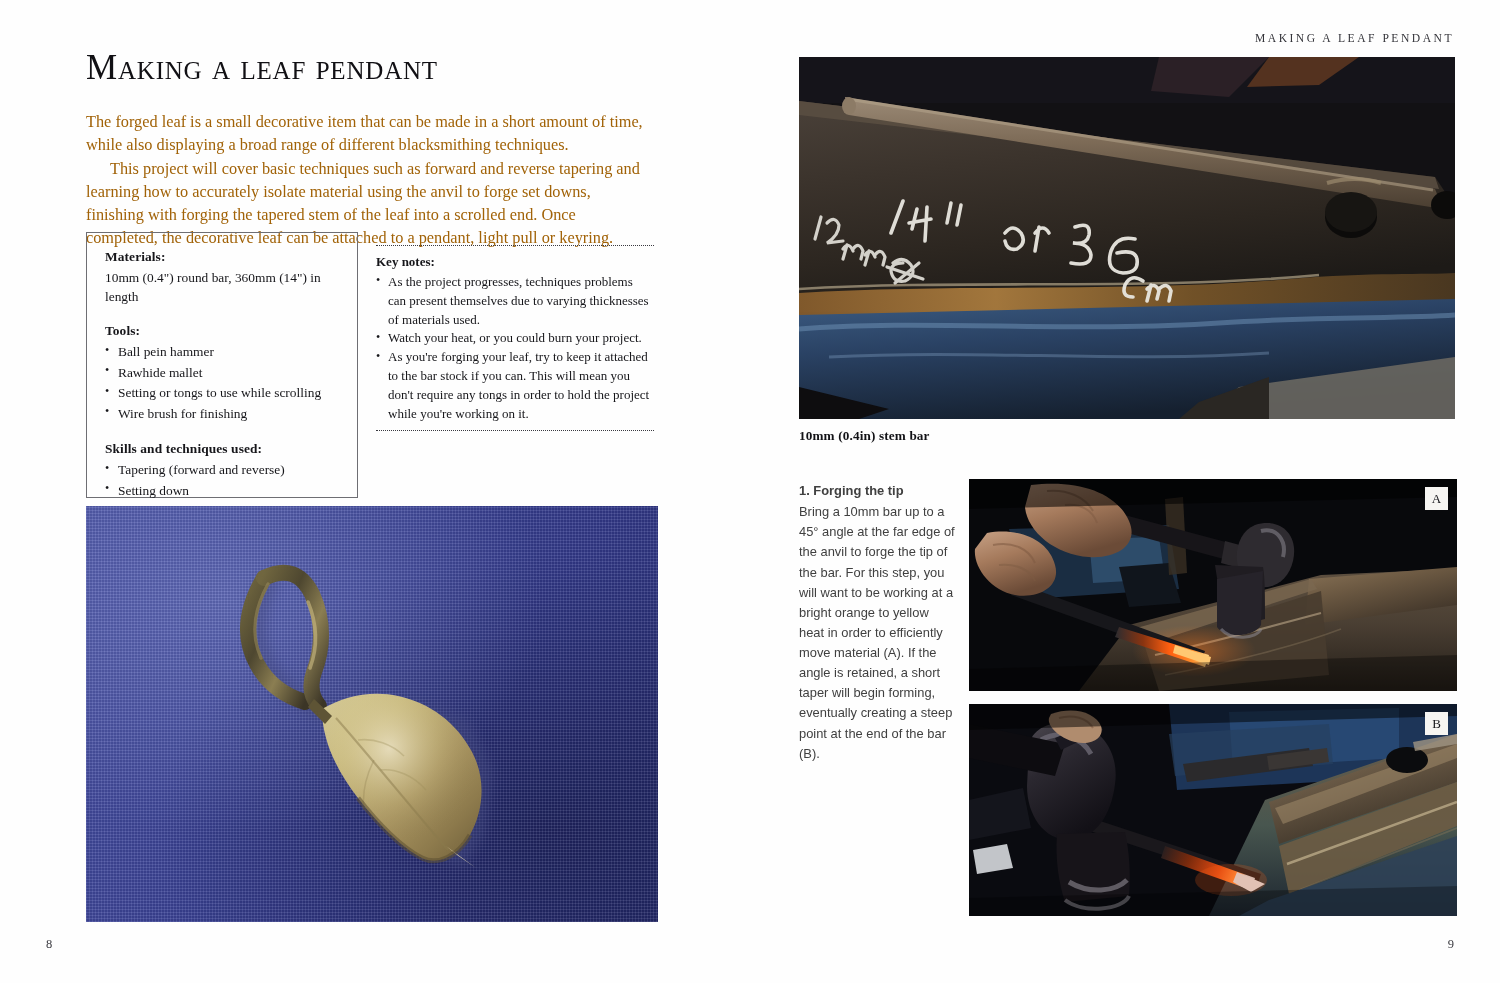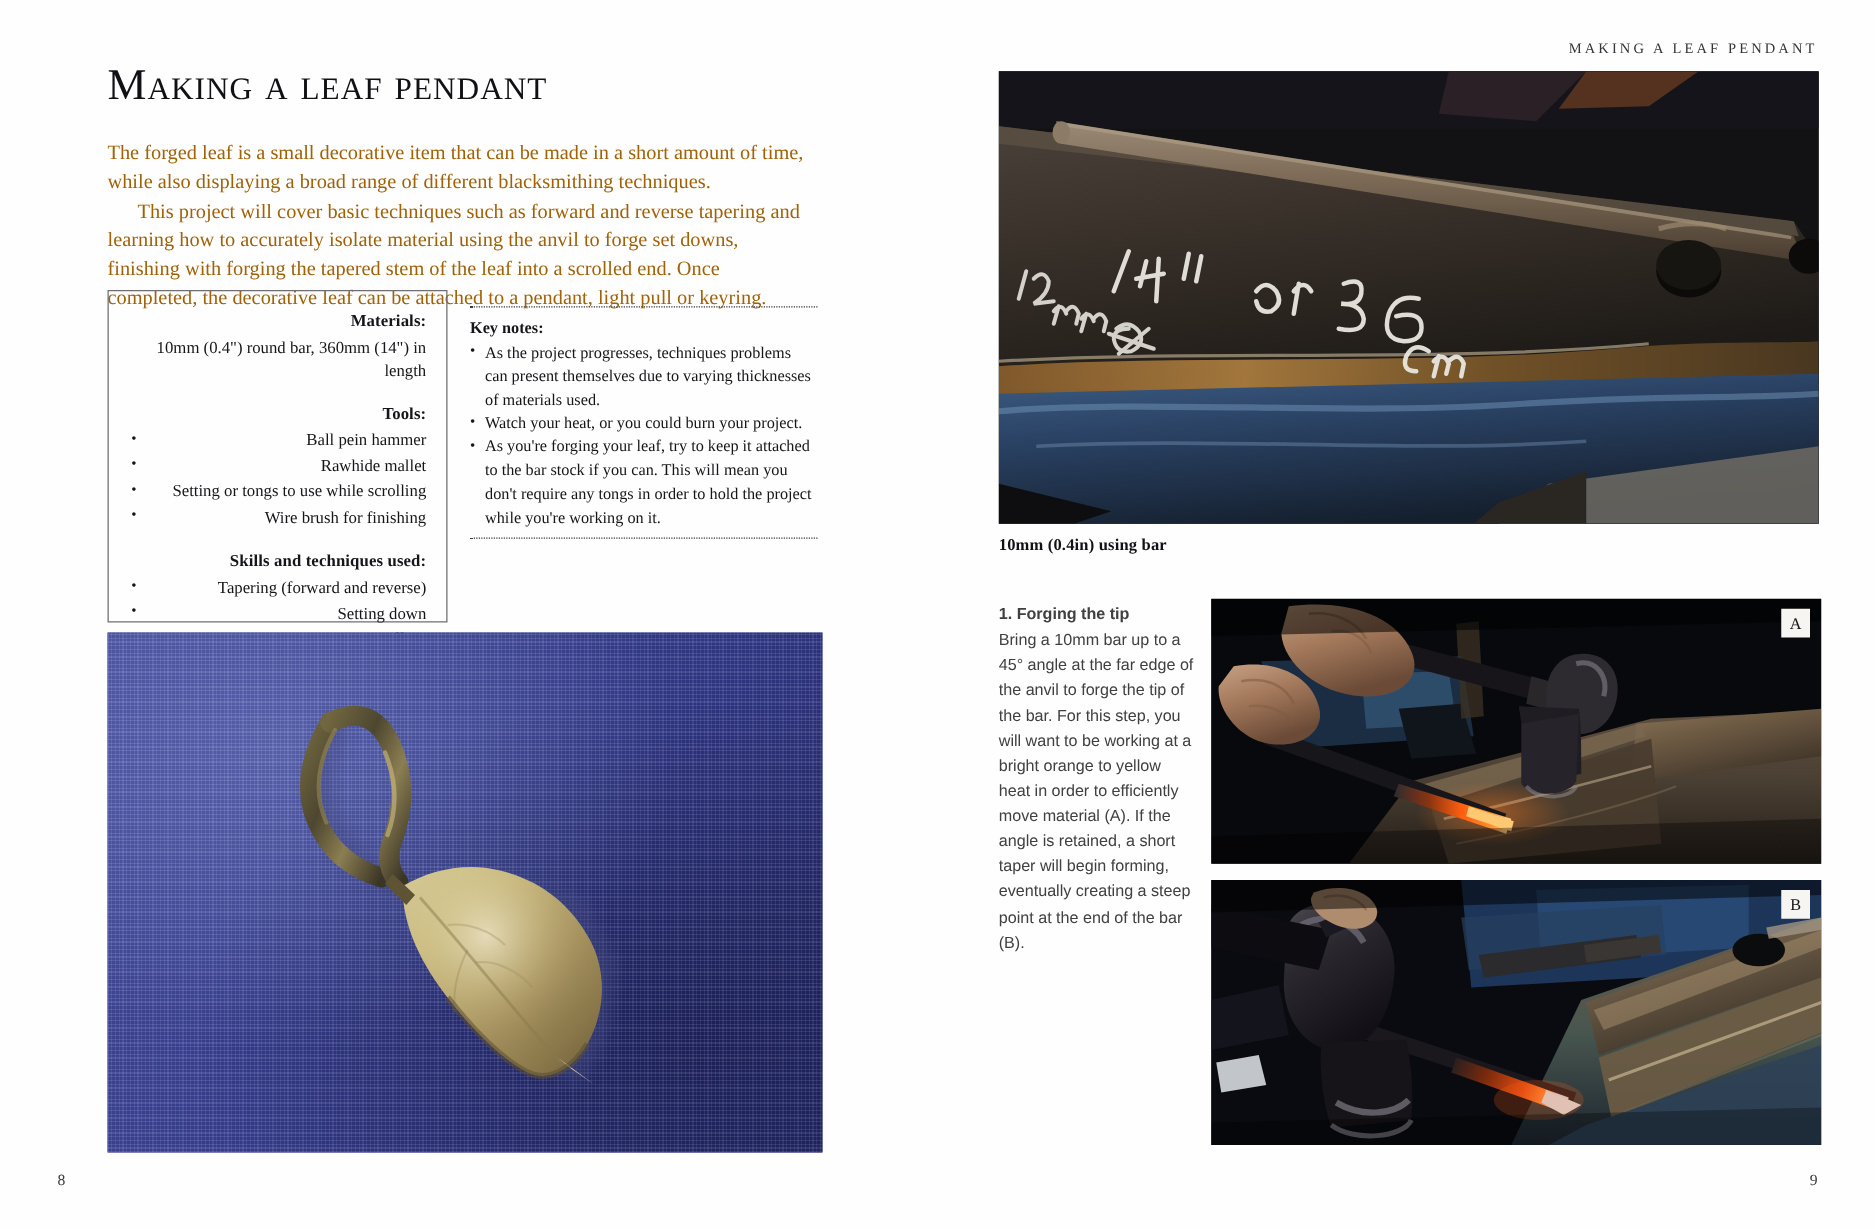--- a/index.html
+++ b/index.html
@@ -63,21 +63,20 @@
 
   
   .materials-box {
     position: absolute;
     left: 86px;
     top: 232px;
     width: 272px;
     height: 266px;
     border: 1px solid #6e6e73;
     box-sizing: border-box;
-    text-align: right;
   }
   .materials-inner {
     padding: 14px 16px 10px 18px;
     font-size: 13.4px;
     line-height: 1.42;
   }
   .mb-head {
     font-weight: 700;
     margin: 0 0 2px 0;
     letter-spacing: 0.1px;
@@ -466,21 +465,21 @@
           <path d="M22,160 L16,182"></path>
           <path d="M28,166 Q36,158 40,168 Q40,178 28,186 L44,184"></path>
           <path d="M48,188 L44,202 M44,192 Q50,184 54,194 M54,192 Q60,184 64,194 L62,202"></path>
           <path d="M70,194 L66,208 M66,198 Q72,190 76,200 M76,198 Q82,190 86,200 L84,208"></path>
           <path d="M94,206 Q104,198 112,208 Q118,218 106,224 Q94,226 92,214 Q92,206 104,206"></path>
           <path d="M88,210 L124,222 M120,206 L96,226"></path>
         </g>
       </svg>
     </div>
 
-    <div class="caption-bar">10mm (0.4in) using bar</div>
+    <div class="caption-bar">10mm (0.4in) stem bar</div>
 
     <div class="step-col">
       <p class="step-title">1. Forging the tip</p>
       <p class="step-body">Bring a 10mm bar up to a 45° angle at the far edge of the anvil to forge the tip of the bar. For this step, you will want to be working at a bright orange to yellow heat in order to efficiently move material (A). If the angle is retained, a short taper will begin forming, eventually creating a steep point at the end of the bar (B).</p>
     </div>
 
     <div class="photo-a">
       <svg viewBox="0 0 488 212" width="488" height="212" preserveAspectRatio="none">
         <defs>
           <linearGradient id="anvilTopA" x1="0" y1="0" x2="0.6" y2="1">

